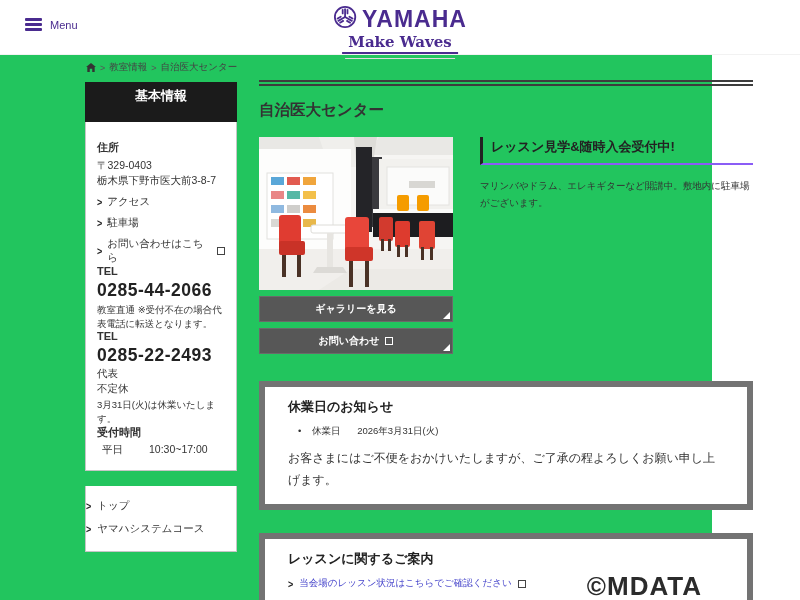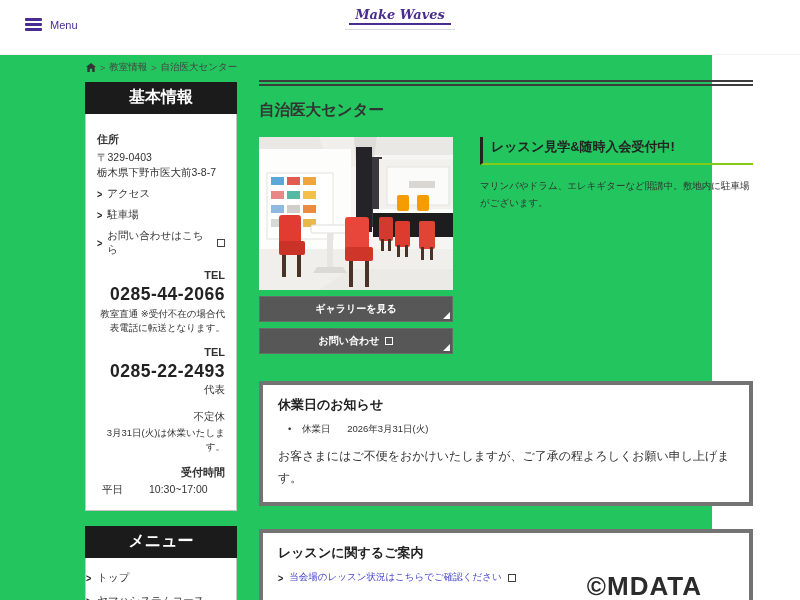--- a/index.html
+++ b/index.html
@@ -12,44 +12,44 @@
     border-bottom:1px solid #f2f2f2; }
   .menu-btn { position:absolute; left:25px; top:18px; display:flex; align-items:center;
     gap:8px; cursor:pointer; }
   .hamburger { width:17px; height:13px; display:flex; flex-direction:column; justify-content:space-between; }
   .hamburger span { display:block; height:3px; background:#4a2b8f; border-radius:1px; }
   .menu-label { font-size:11px; color:#4a2b8f; }
   .logo { position:absolute; left:50%; top:5px; transform:translateX(-50%); text-align:center; }
   .logo-row { display:flex; align-items:center; justify-content:center; gap:5px; }
   .logo-word { font-size:23px; font-weight:bold; letter-spacing:1px; color:#4a2b8f; }
   .logo-tagline { display:inline-block; font-family:"DejaVu Serif","Liberation Serif",serif;
-    font-style:italic; font-weight:bold; font-size:13px; color:#4a2b8f;
+    font-weight:bold; font-size:15px; color:#4a2b8f;
     border-bottom:2px solid #4a2b8f; padding:0 6px 1px; margin-top:0px; }
   .logo-shadow { height:1px; background:#ddd; margin-top:4px; width:110px; margin-left:auto; margin-right:auto; }
 
   
   .breadcrumb { position:absolute; left:86px; top:61px; font-size:9.5px; color:#444;
     display:flex; align-items:center; gap:4px; }
   .home-icon svg { display:block; }
   .crumb-sep { color:#555; font-size:9px; }
   .crumb-link { color:#444; cursor:pointer; }
 
   
   .sidebar { position:absolute; left:85px; top:82px; width:152px; }
   .side-block { margin-bottom:15px; }
-  .side-head { background:#1b1b1b; color:#fff; font-size:16px; font-weight:bold;
-    text-align:center; padding:5px 0 6px; }
+  .side-head { background:#1b1b1b; color:#fff; font-size:13px; font-weight:bold;
+    text-align:center; padding:5px 0 17px; }
   .side-body { border:1px solid #c6c6c6; border-top:none; background:#fff; padding:18px 11px 13px; }
   .side-label { font-size:11px; font-weight:bold; margin-bottom:3px; }
   .side-text { font-size:10.5px; line-height:1.45; color:#333; }
   .side-note { font-size:9.5px; line-height:1.4; color:#333; margin-top:2px; }
   .side-link { display:flex; align-items:center; gap:5px; font-size:10.5px; color:#333;
     margin-top:7px; cursor:pointer; }
   .chev { color:#222; font-weight:bold; font-size:9px; transform:scaleY(1.2); }
-  .tel-group { margin-top:12px;text-align:right; }
+  .tel-group { margin-top:0; }
   .tel-num { font-size:17.5px; font-weight:bold; letter-spacing:0.5px; color:#222; margin-top:1px; }
   .hours-row { display:flex; gap:26px; font-size:10.5px; padding-left:5px; margin-top:3px; }
   .menu-list { padding:4px 0 6px; }
   .menu-item { display:flex; align-items:center; gap:6px; font-size:10.5px; color:#333;
     margin:9px 0; cursor:pointer; white-space:nowrap; }
 
   
   .main { position:absolute; left:259px; top:80px; width:494px; }
   .double-line { height:6px; border-top:2px solid #3d3d3d; border-bottom:2px solid #3d3d3d; }
   .page-title { font-size:15.5px; font-weight:bold; color:#333; margin:14px 0 16px; }
@@ -57,24 +57,24 @@
   .photo-col { width:194px; flex:none; }
   .photo { width:194px; height:153px; display:block; }
   .dark-btn { position:relative; margin-top:6px; height:26px; background:#575757; color:#fff;
     font-size:10px; font-weight:bold; display:flex; align-items:center; justify-content:center;
     gap:6px; cursor:pointer; border:1px solid #6a6a6a; }
   .dark-btn::after { content:""; position:absolute; right:2px; bottom:2px;
     border-style:solid; border-width:0 0 7px 7px;
     border-color:transparent transparent #fff transparent; }
   .promo-col { margin-left:27px; flex:1; }
   .promo-head { font-size:13px; font-weight:bold; color:#222; border-left:3px solid #222;
-    padding:1px 0 7px 8px; border-bottom:2px solid #84cc16; }
+    padding:1px 0 7px 8px; border-bottom:2px solid #8b5cf6; }
   .promo-body { font-size:9.5px; line-height:1.8; color:#333; margin-top:12px; }
 
-  .info-box { border:4px solid #737373; background:#fff; padding:11px 15px 13px; }
+  .info-box { border:6px solid #737373; background:#fff; padding:11px 23px 13px; }
   .notice-box { margin-top:27px; }
   .lesson-box { margin-top:23px; min-height:130px; }
   .box-title { font-size:13px; font-weight:bold; color:#222; margin-bottom:9px; }
   .bullet-row { position:relative; padding-left:24px; font-size:9.5px; color:#333; margin-bottom:10px; }
   .bullet-dot { position:absolute; left:10px; top:0; font-size:9.5px; }
   .bullet-label { margin-right:14px; }
   .box-body { font-size:12px; line-height:1.8; color:#333; }
   .link-row { display:flex; align-items:center; gap:6px; margin-top:9px; font-size:9.5px; }
   .blue-link { color:#4645cb; cursor:pointer; }
 
@@ -97,20 +97,43 @@
   <div class="header">
     <div class="menu-btn">
       <div class="hamburger">
         <span></span>
           <span></span>
           <span></span>
       </div>
       <span class="menu-label">Menu</span>
     </div>
     <div class="logo">
+      <div class="logo-row">
+        <span>
+          <svg width="24" height="24" viewBox="0 0 40 40">
+            <circle cx="20" cy="20" r="17" fill="none" stroke="#4a2b8f" stroke-width="3"></circle>
+            <g stroke="#4a2b8f" stroke-width="3" stroke-linecap="round">
+              <line x1="20" y1="20" x2="20" y2="7"></line>
+              <line x1="16" y1="8" x2="16" y2="14"></line>
+              <line x1="24" y1="8" x2="24" y2="14"></line>
+              <g transform="rotate(120 20 20)">
+                <line x1="20" y1="20" x2="20" y2="7"></line>
+                <line x1="16" y1="8" x2="16" y2="14"></line>
+                <line x1="24" y1="8" x2="24" y2="14"></line>
+              </g>
+              <g transform="rotate(240 20 20)">
+                <line x1="20" y1="20" x2="20" y2="7"></line>
+                <line x1="16" y1="8" x2="16" y2="14"></line>
+                <line x1="24" y1="8" x2="24" y2="14"></line>
+              </g>
+            </g>
+          </svg>
+        </span>
+        <span class="logo-word">YAMAHA</span>
+      </div>
       <span class="logo-tagline">Make Waves</span>
       <div class="logo-shadow"></div>
     </div>
   </div>
 
   <div class="breadcrumb">
     <span class="home-icon">
       <svg width="10" height="9" viewBox="0 0 12 11">
           <path d="M6 0 L12 5 H10.5 V11 H7.5 V7 H4.5 V11 H1.5 V5 H0 Z" fill="#333"></path>
         </svg>
@@ -165,21 +188,20 @@
           <div class="side-label">受付時間</div>
           <div class="hours-row">
             <span>平日</span>
             <span>10:30~17:00</span>
           </div>
         </div>
       </div>
     </div>
 
     <div class="side-block">
-      <div class="side-head">メニュー</div>
       <div class="side-body menu-list">
         <div class="menu-item">
           <span class="chev">&gt;</span>
           <span>トップ</span>
         </div>
         <div class="menu-item">
           <span class="chev">&gt;</span>
           <span>ヤマハシステムコース</span>
         </div>
 

